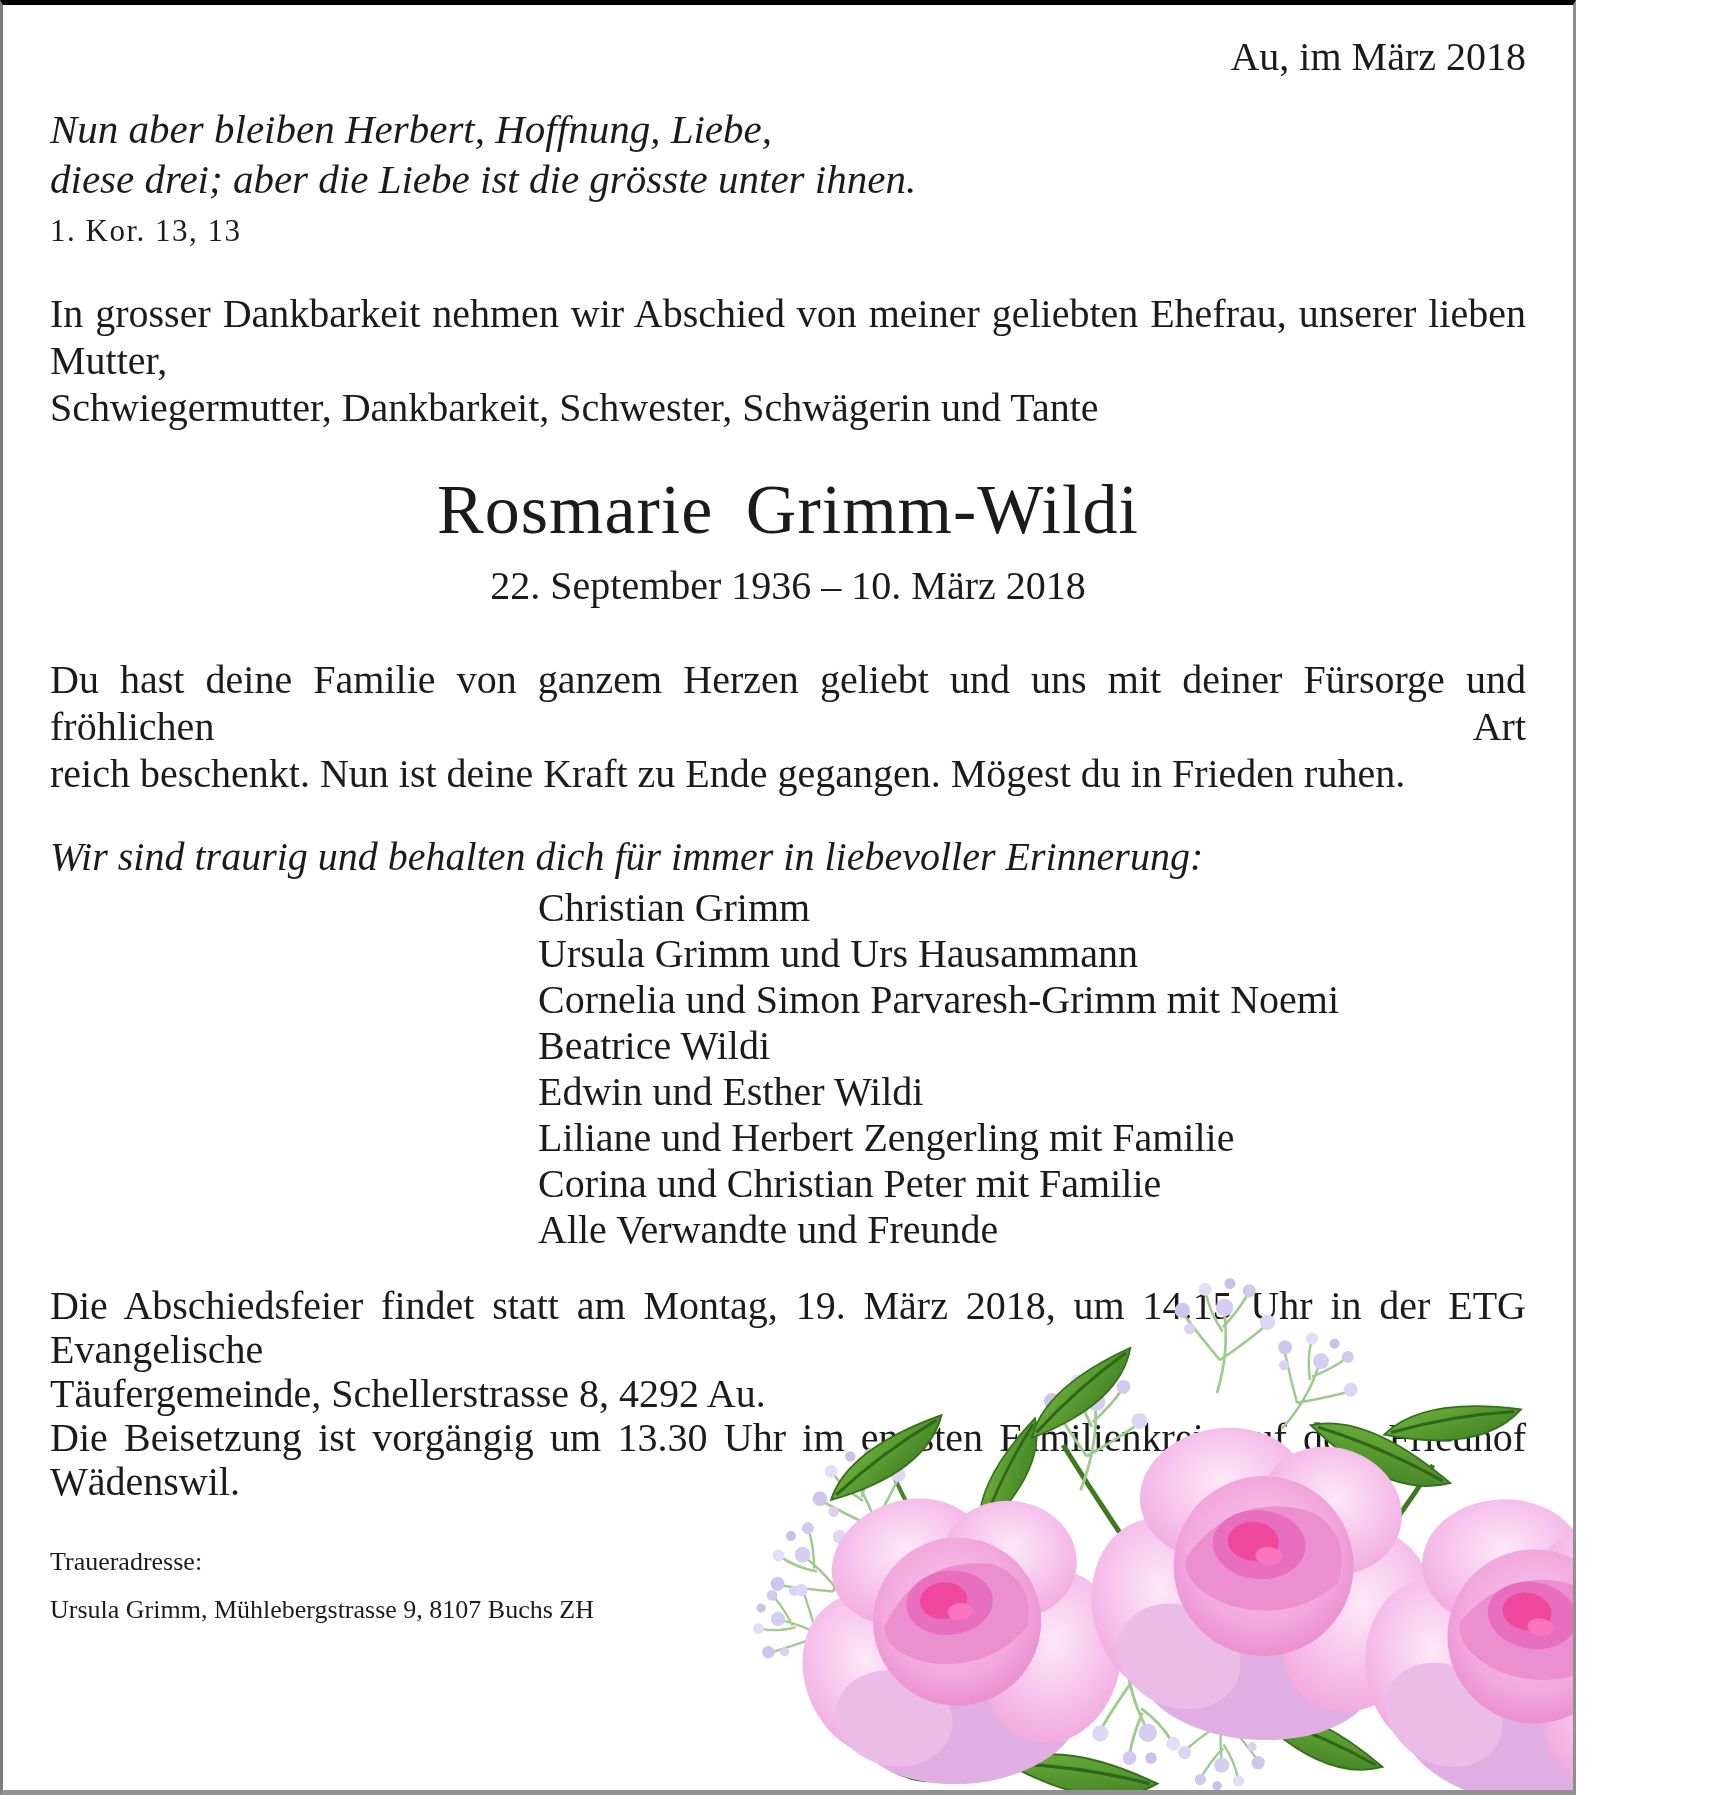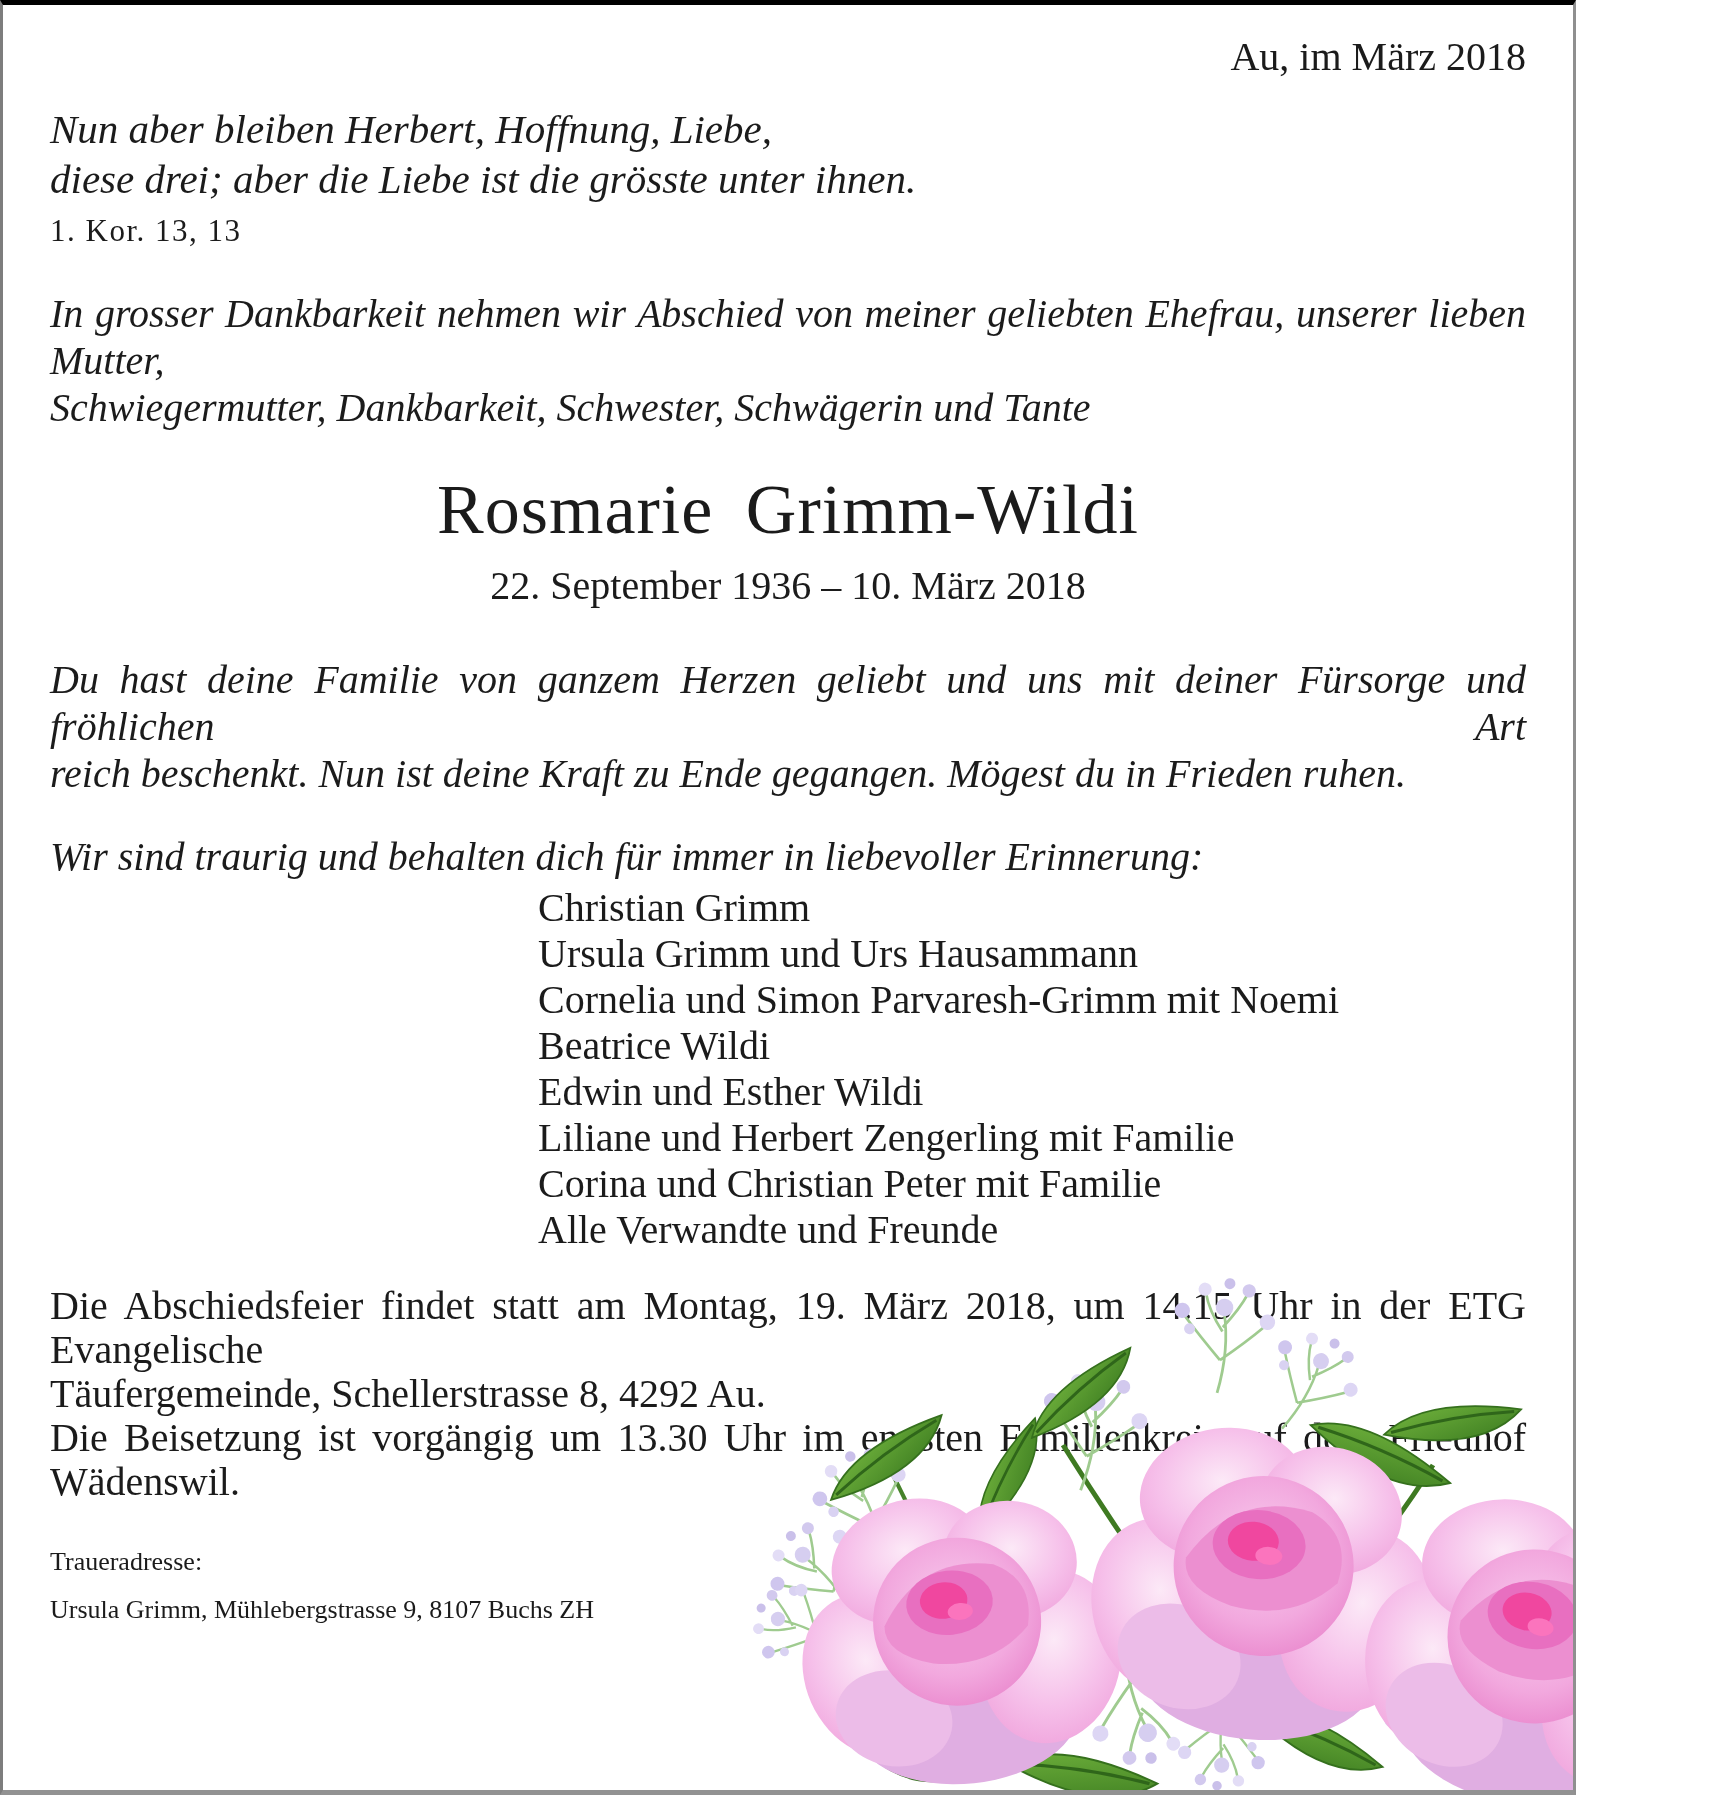--- a/index.html
+++ b/index.html
@@ -12,21 +12,21 @@
     border-top:5px solid #000000;
     border-left:3px solid #7d7d7d;
     border-right:3px solid #8f8f8f;
     border-bottom:5px solid #929292;
     padding:0 47px;
     overflow:hidden;
   }
   .dateline{margin-top:29px;text-align:right;font-size:40px;line-height:46px;}
   .quote{margin-top:24px;font-style:italic;font-size:41px;line-height:50px;}
   .quote-source{margin-top:8px;font-size:31px;line-height:38px;letter-spacing:1.5px;}
-  .para{font-size:40px;line-height:47px;font-style:italic;}
+  .para{font-size:40px;line-height:47px;}
   .intro{margin-top:40px;}
   .stretch{text-align:justify;text-align-last:justify;}
   .name{margin:38px 0 0 0;font-weight:normal;text-align:center;font-size:70px;line-height:82px;word-spacing:14px;letter-spacing:1px;}
   .dates{margin-top:12px;text-align:center;font-size:40px;line-height:46px;}
   .tribute{margin-top:47px;}
   .mourn-intro{margin-top:37px;font-size:40px;line-height:46px;font-style:italic;}
   .mourners{margin-top:5px;font-size:40px;line-height:46px;padding-left:488px;}
   .service{margin-top:31px;font-size:40px;line-height:44px;}
   .address{margin-top:34px;font-size:26px;line-height:48px;}
   .flowers{position:absolute;left:660px;top:1190px;width:1064px;height:605px;}

